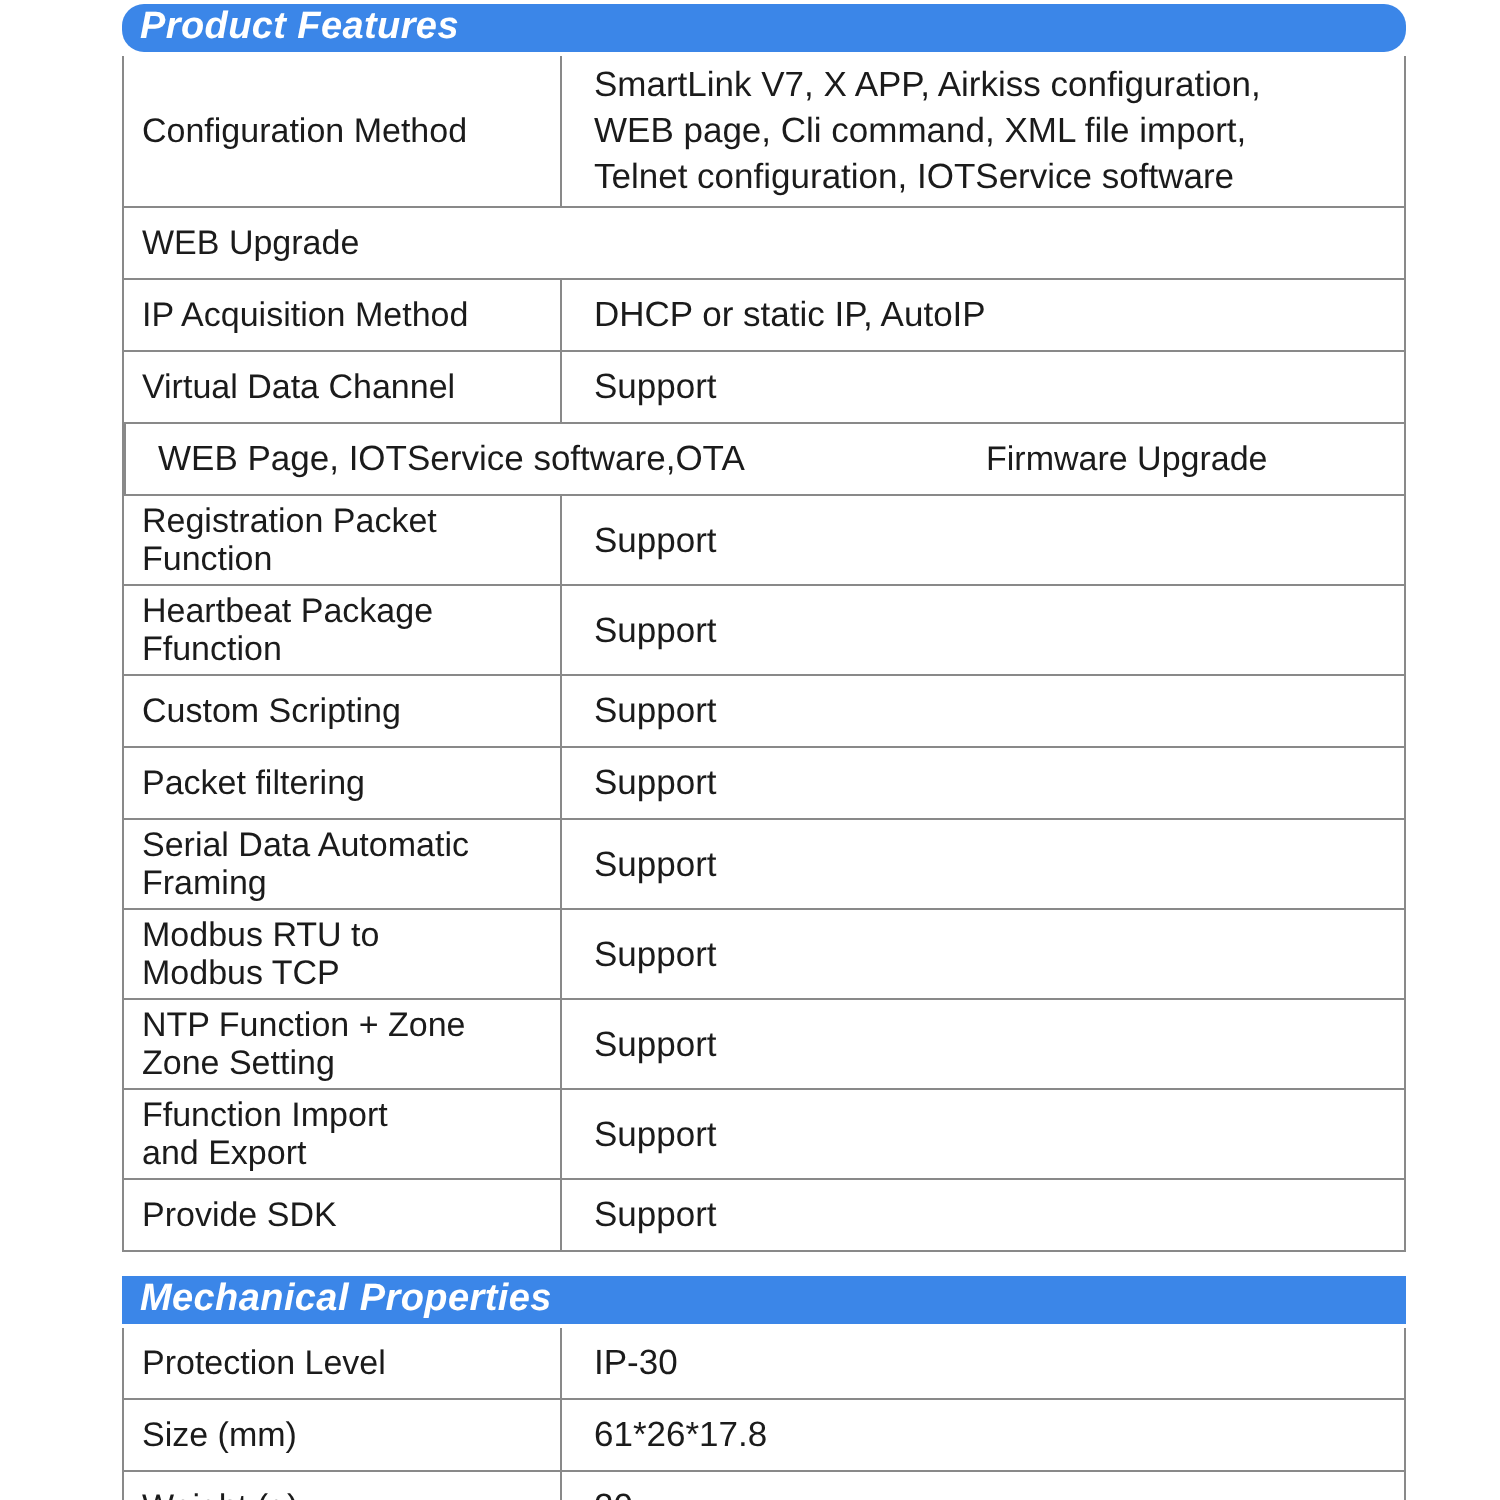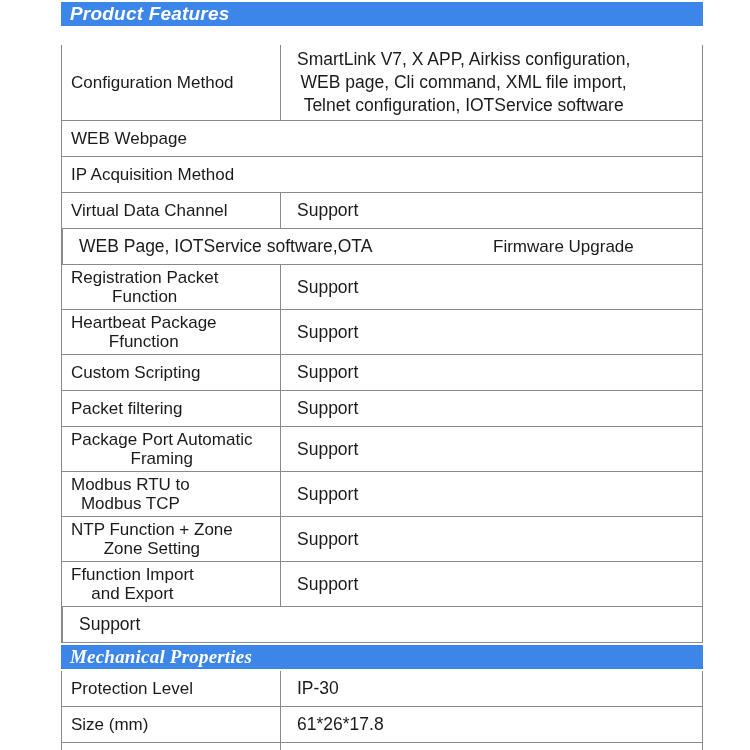--- a/index.html
+++ b/index.html
@@ -16,36 +16,35 @@
     background:#3b86e8;
     color:#ffffff;
     font-weight:bold;
     font-style:italic;
     font-size:19px;
     height:24px;
     line-height:24px;
     padding-left:9px;
     letter-spacing:0.2px;
   }
-  .sec-header.first { margin-bottom:19px; }
-  .sec-header.mech { margin-top:2px; margin-bottom:2px;font-family:Liberation Serif, serif; }
+  .sec-header.first { margin-bottom:2px;border-radius:11px; }
+  .sec-header.mech { margin-top:12px; margin-bottom:2px; }
   .sec-body {
     border-left:1px solid #898989;
     border-right:1px solid #898989;
   }
   .row {
     display:flex;
     min-height:36px;
     border-bottom:1px solid #898989;
   }
   .cell {
     display:flex;
     align-items:center;
     white-space:pre-line;
-    text-align:center;
   }
   .cell-label {
     width:218px;
     padding:3px 6px 3px 9px;
     font-size:17px;
     line-height:19px;
   }
   .cell-value {
     flex:1;
     border-left:1px solid #898989;
@@ -62,24 +61,25 @@
   <div class="sec-header first">Product Features</div>
 
   <div class="sec-body">
     <div class="row">
       <div class="cell cell-label">Configuration Method</div>
       <div class="cell cell-value">SmartLink V7, X APP, Airkiss configuration,
 WEB page, Cli command, XML file import,
 Telnet configuration, IOTService software</div>
     </div>
     <div class="row">
-      <div class="cell cell-label">WEB Webpage</div>
+      <div class="cell cell-label">WEB Upgrade</div>
     </div>
     <div class="row">
       <div class="cell cell-label">IP Acquisition Method</div>
+      <div class="cell cell-value">DHCP or static IP, AutoIP</div>
     </div>
     <div class="row">
       <div class="cell cell-label">Virtual Data Channel</div>
       <div class="cell cell-value">Support</div>
     </div>
     <div class="row">
       <div class="cell cell-value">WEB Page, IOTService software,OTA</div>
       <div class="cell cell-label">Firmware Upgrade</div>
     </div>
     <div class="row">
@@ -94,40 +94,41 @@
     </div>
     <div class="row">
       <div class="cell cell-label">Custom Scripting</div>
       <div class="cell cell-value">Support</div>
     </div>
     <div class="row">
       <div class="cell cell-label">Packet filtering</div>
       <div class="cell cell-value">Support</div>
     </div>
     <div class="row">
-      <div class="cell cell-label">Package Port Automatic
+      <div class="cell cell-label">Serial Data Automatic
 Framing</div>
       <div class="cell cell-value">Support</div>
     </div>
     <div class="row">
       <div class="cell cell-label">Modbus RTU to
 Modbus TCP</div>
       <div class="cell cell-value">Support</div>
     </div>
     <div class="row">
       <div class="cell cell-label">NTP Function + Zone
 Zone Setting</div>
       <div class="cell cell-value">Support</div>
     </div>
     <div class="row">
       <div class="cell cell-label">Ffunction Import
 and Export</div>
       <div class="cell cell-value">Support</div>
     </div>
     <div class="row">
+      <div class="cell cell-label">Provide SDK</div>
       <div class="cell cell-value">Support</div>
     </div>
   </div>
 
   <div class="sec-header mech">Mechanical Properties</div>
 
   <div class="sec-body">
     <div class="row">
       <div class="cell cell-label">Protection Level</div>
       <div class="cell cell-value">IP-30</div>

